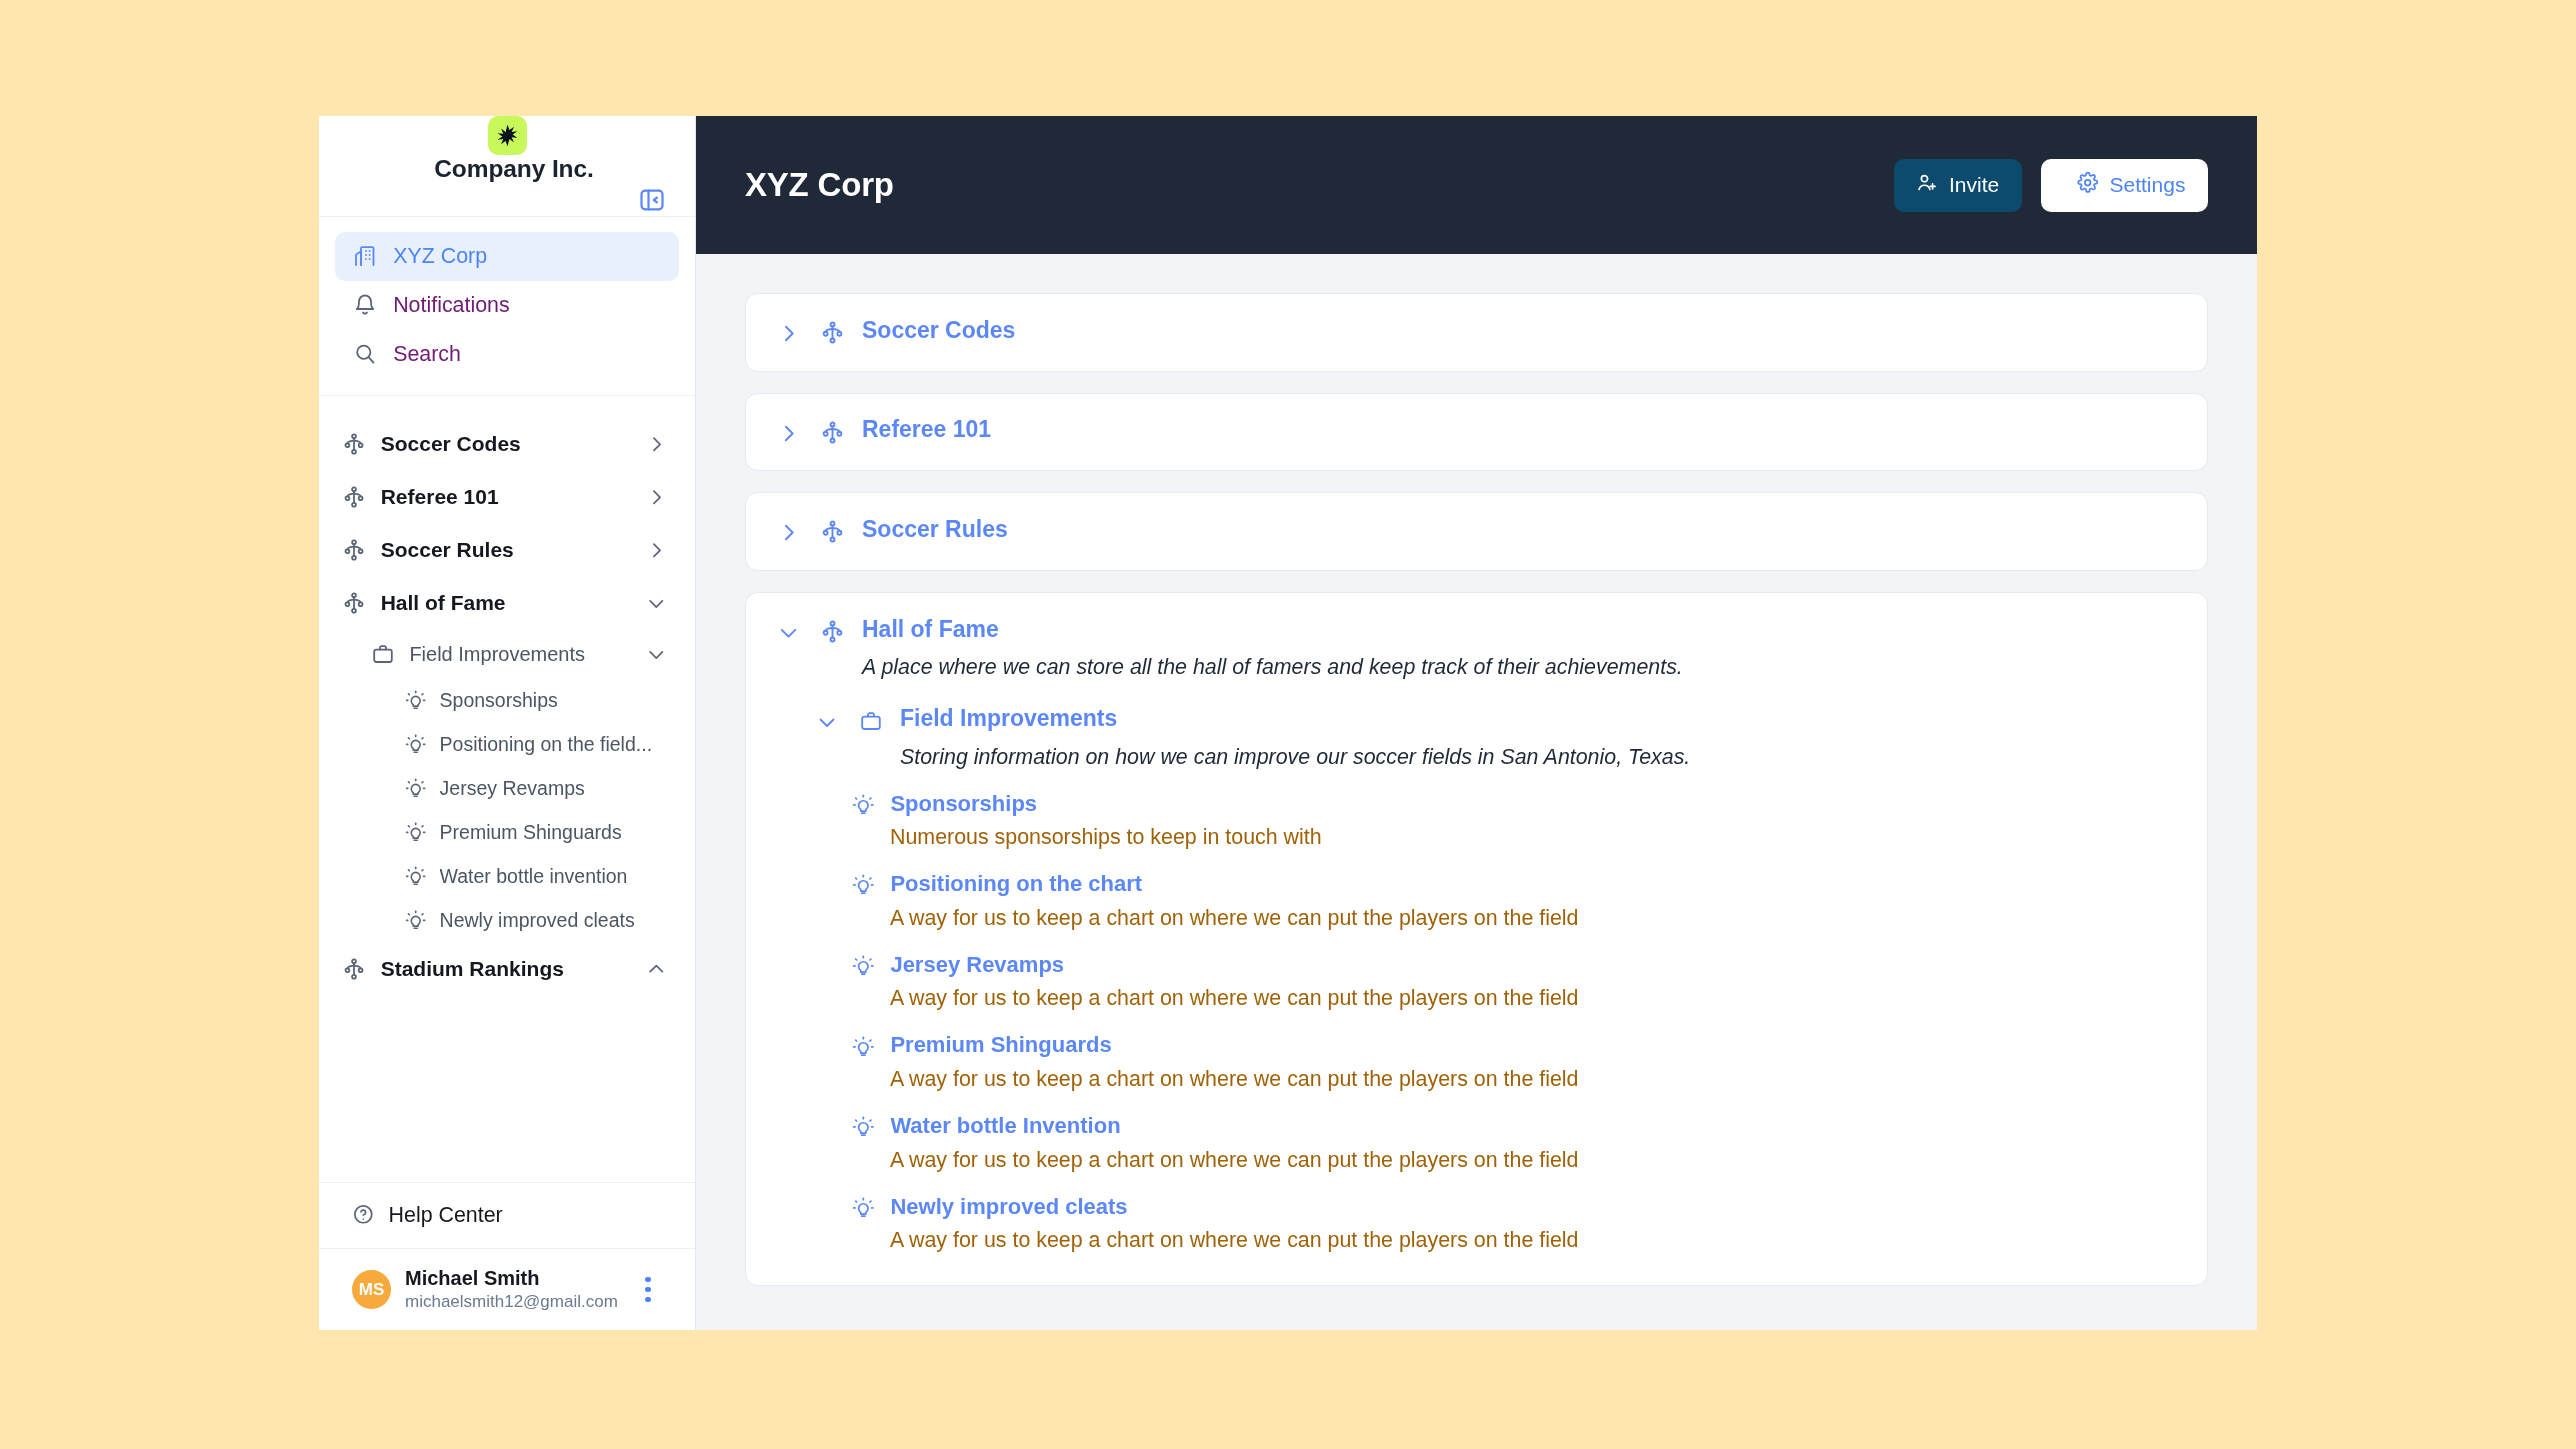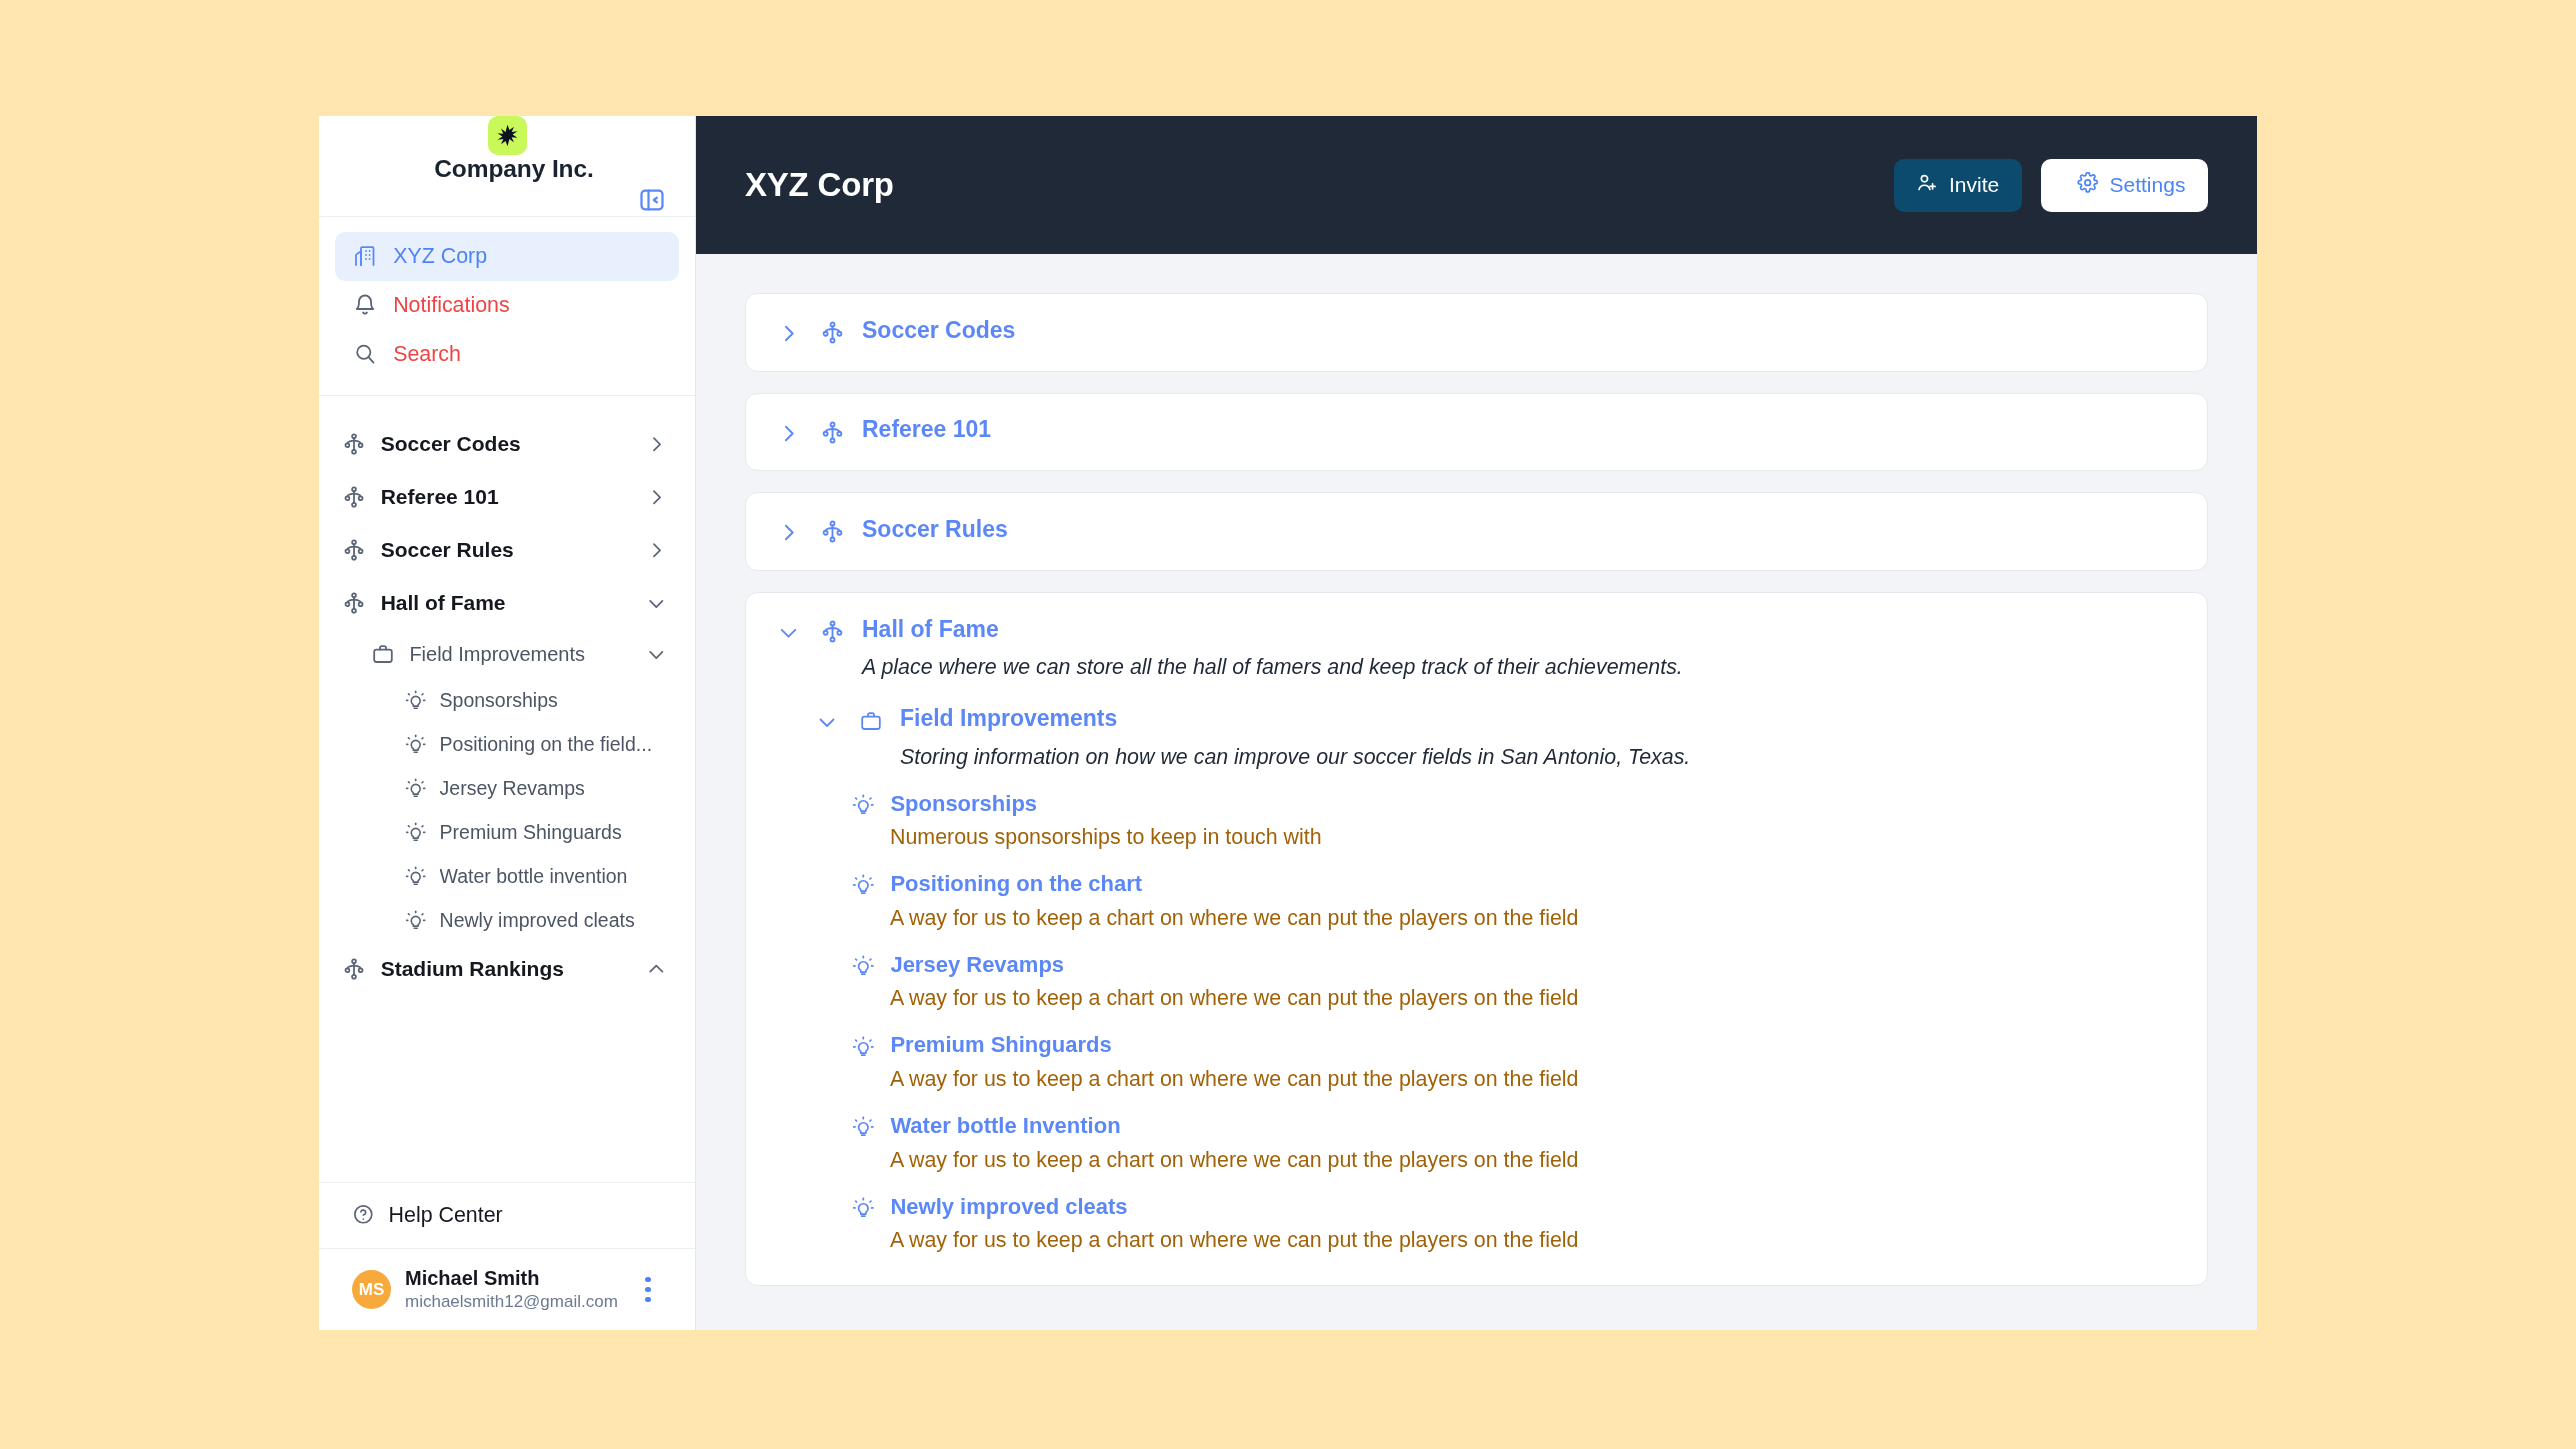--- a/index.html
+++ b/index.html
@@ -58,21 +58,21 @@
     border-bottom: 1.3px solid #EDEFF4;
     padding-bottom: 16.4px;
   }
   .nav-row {
     display: flex; align-items: center;
     height: 49px; padding: 0 16.4px;
     border-radius: 10px; cursor: pointer;
     gap: 15px;
   }
   .nav-row .nv-ico { width: 26.4px; height: 26.4px; display:flex; align-items:center; justify-content:center; flex:0 0 26.4px; }
-  .nav-row .nv-label { font-size: 21.4px; color: #ef4444; font-weight: 500; white-space: nowrap; }
+  .nav-row .nv-label { font-size: 21.4px; color: #701a75; font-weight: 500; white-space: nowrap; }
   .nav-row.active { background: #E8F0FE; }
   .nav-row.active .nv-label { color: #4C83F7; font-weight: 500; }
 
   .sb-tree { padding: 21.4px 16.4px 0 16.4px; flex: 1 1 auto; overflow: hidden; }
   .tree-row {
     display: flex; align-items: center;
     height: 53px; cursor: pointer; gap: 14px;
     padding-right: 10px;
   }
   .tree-row .tw-ico { width: 25px; height: 25px; display:flex; align-items:center; justify-content:center; flex:0 0 25px; }

